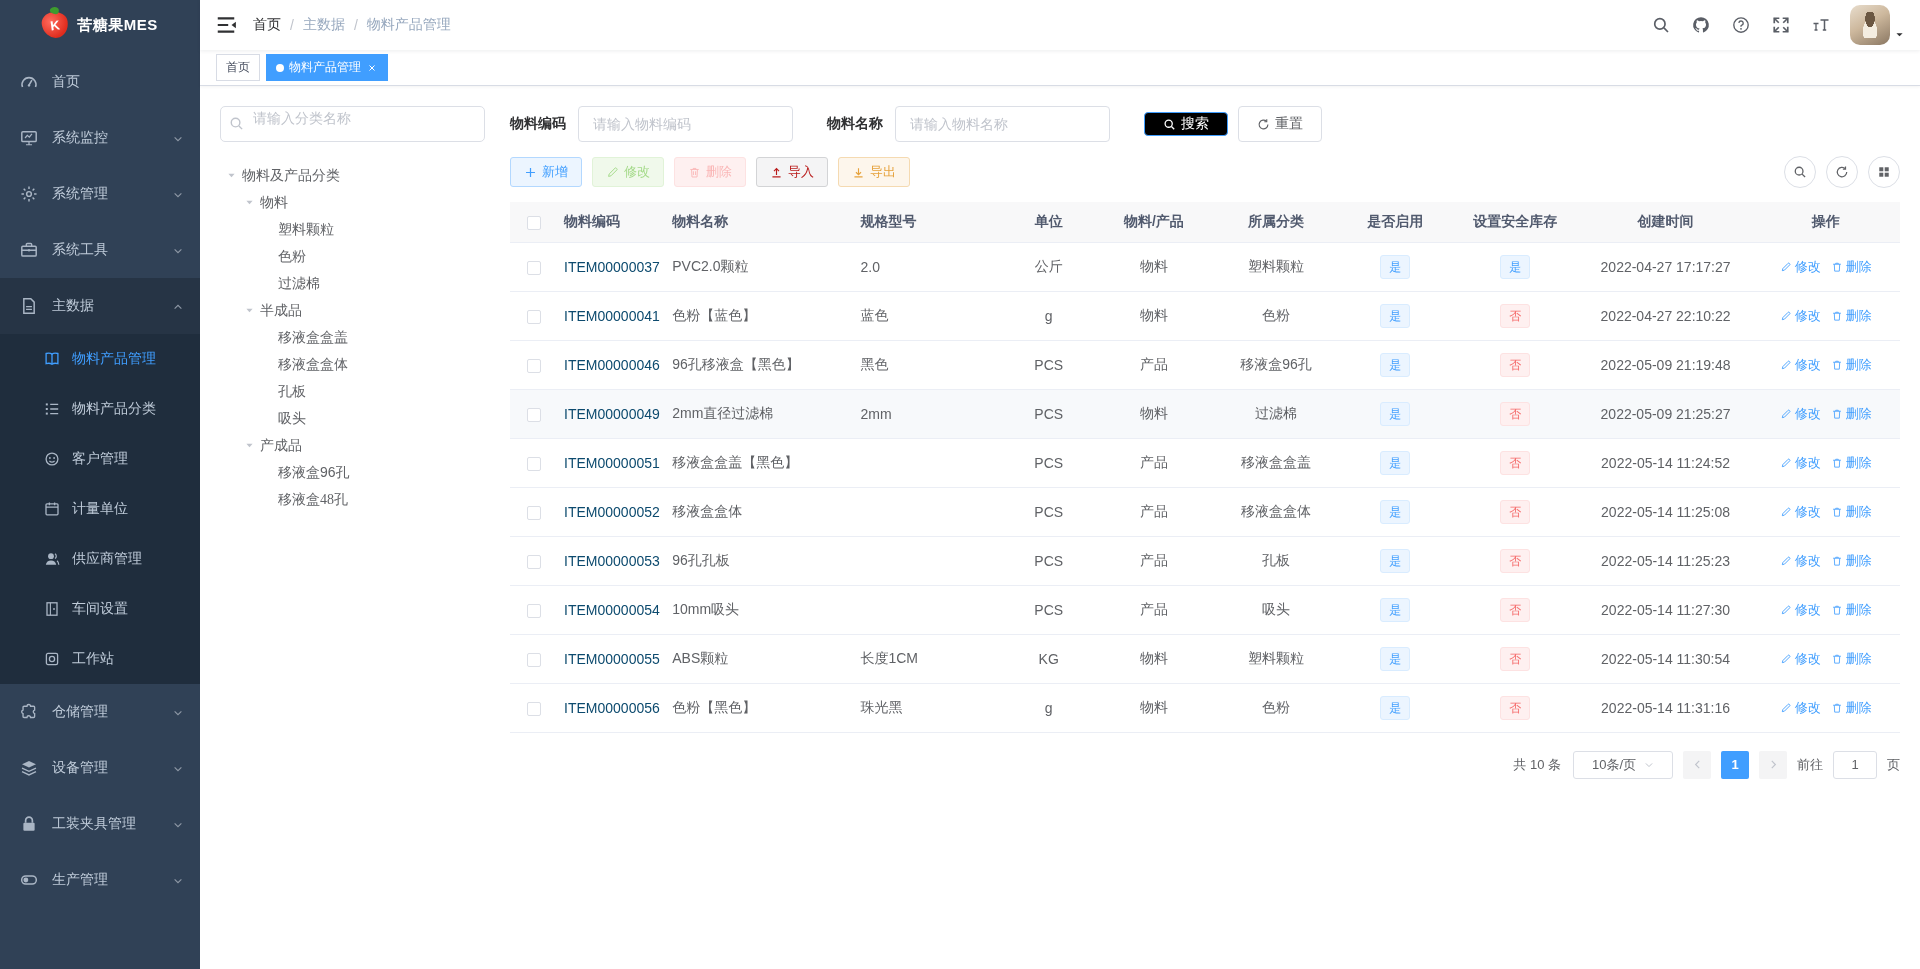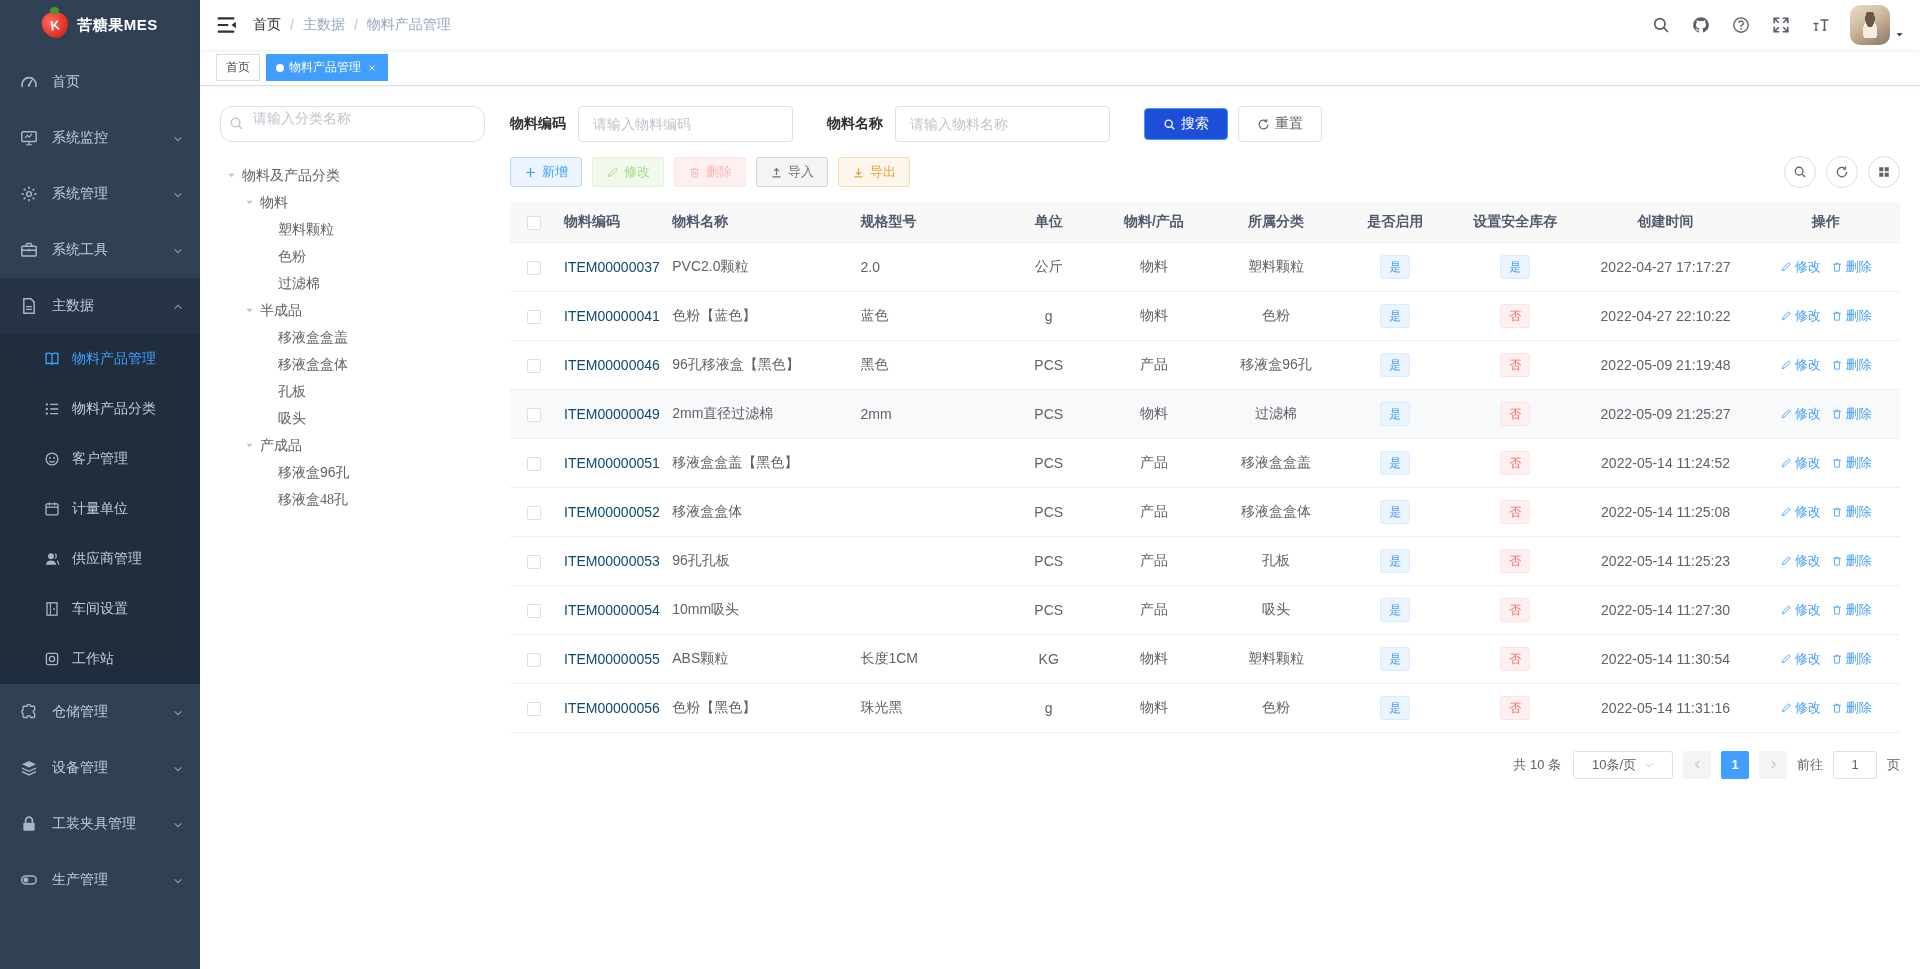--- a/index.html
+++ b/index.html
@@ -59,21 +59,21 @@
   .tag-item.active { background:#409eff; border-color:#409eff; color:#fff; }
   .tag-dot { width:8px; height:8px; border-radius:50%; background:#fff; }
   .tag-close { width:12px; height:12px; display:flex; align-items:center; justify-content:center; }
   .tag-close svg { width:10px; height:10px; }
 
   .content { flex:1; display:flex; padding:20px; gap:25px; background:#fff; overflow:hidden; }
 
   
   .tree-panel { width:265px; flex-shrink:0; }
   .tree-search { position:relative; }
-  .tree-search input { width:100%; height:36px; border:1px solid #dcdfe6; border-radius:12px;
+  .tree-search input { width:100%; height:36px; border:1px solid #dcdfe6; border-radius:5px;
     padding:0 12px 12px 32px; font-size:14px; color:#000000; outline:none;
     font-family:inherit; }
   .tree-search input::placeholder { color:#c0c4cc; }
   .ts-icon { position:absolute; left:9px; top:10px; width:15px; height:15px; color:#c0c4cc; }
   .ts-icon svg { width:100%; height:100%; }
   .tree { margin-top:20px; }
   .tree-node { display:flex; align-items:center; height:27px; cursor:pointer; color:#606266; font-size:14px; }
   .tn-caret { width:22px; height:14px; display:flex; align-items:center; justify-content:center; color:#c0c4cc; flex-shrink:0; }
   .tn-caret svg { width:9px; height:9px; }
 
@@ -81,29 +81,29 @@
   .table-panel { flex:1; min-width:0; display:flex; flex-direction:column; }
   .filter-row { display:flex; align-items:center; gap:10px; }
   .f-label { font-weight:bold; color:#303133; margin-right:2px; white-space:nowrap; }
   .f-input { width:215px; height:36px; border:1px solid #dcdfe6; border-radius:4px; padding:0 14px;
     font-size:14px; color:#606266; outline:none; font-family:inherit; }
   .f-input::placeholder { color:#c0c4cc; }
   .f-gap { width:14px; }
   .btn { display:inline-flex; align-items:center; justify-content:center; gap:5px; border-radius:4px;
     cursor:pointer; white-space:nowrap; border:1px solid transparent; font-family:inherit; }
   .btn svg { width:13px; height:13px; }
-  .btn-search { height:32px; padding:0 18px; background:#1d4ed8; border-color:#409eff; color:#fff; font-size:14px; }
+  .btn-search { height:24px; padding:0 18px; background:#000000; border-color:#409eff; color:#fff; font-size:14px; }
   .btn-reset { height:36px; padding:0 18px; background:#fff; border-color:#dcdfe6; color:#606266; font-size:14px; }
 
   .toolbar-row { margin-top:14px; display:flex; align-items:center; }
   .btn-sm { height:30px; padding:0 13px; font-size:13px; border-radius:3px; margin-right:10px; }
   .btn-add    { background:#ecf5ff; border-color:#b3d8ff; color:#409eff; }
   .btn-edit   { background:#f0f9eb; border-color:#e1f3d8; color:#a4da89; }
   .btn-del    { background:#fef0f0; border-color:#fde2e2; color:#fab6b6; }
-  .btn-import { background:#f4f4f5; border-color:#d3d4d6; color:#737373; }
+  .btn-import { background:#f4f4f5; border-color:#d3d4d6; color:#b91c1c; }
   .btn-export { background:#fdf6ec; border-color:#f5dab1; color:#e6a23c; }
   .toolbar-right { margin-left:auto; display:flex; gap:10px; }
   .circle-btn { width:32px; height:32px; border-radius:50%; border:1px solid #dcdfe6; background:#fff;
     display:flex; align-items:center; justify-content:center; color:#606266; cursor:pointer; }
   .circle-btn svg { width:14px; height:14px; }
 
   table { width:100%; border-collapse:collapse; margin-top:14px; table-layout:fixed; }
   thead th { background:#f8f8f9; color:#515a6e; font-weight:bold; font-size:14px; height:40px;
     text-align:center; border-bottom:1px solid #ebeef5; padding:0 6px; }
   thead th.al, tbody td.al { text-align:left; }

